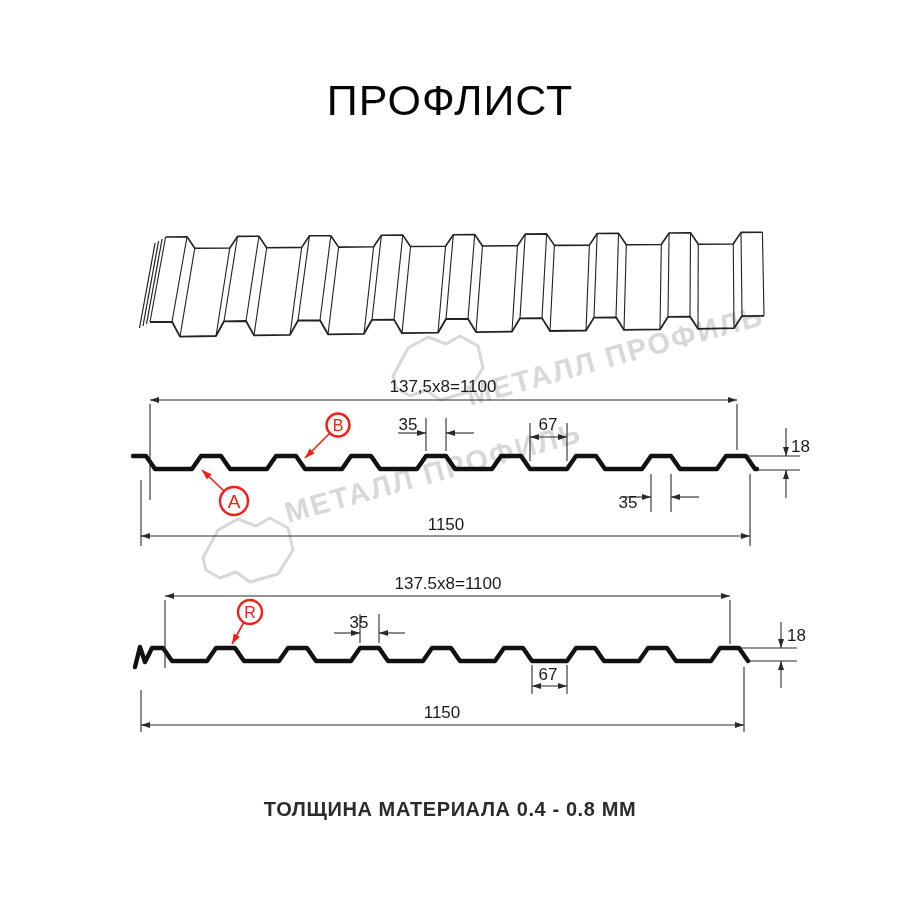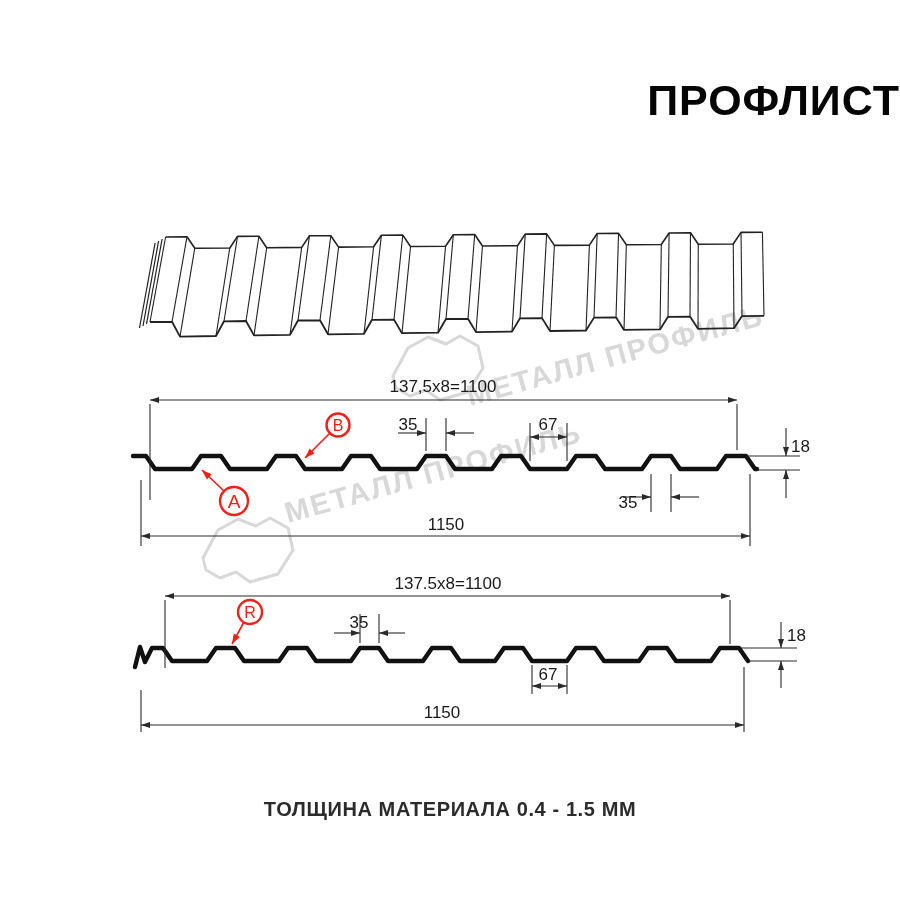--- a/index.html
+++ b/index.html
@@ -1,36 +1,36 @@
 <!DOCTYPE html>
 <html style="--red: #ee2018;"><head>
 <meta charset="utf-8">
 <style>
   html,body{margin:0;padding:0;background:#ffffff;}
   .canvas{position:relative;width:900px;height:900px;background:#ffffff;overflow:hidden;
           font-family:"Liberation Sans",sans-serif;}
-  .title{position:absolute;top:79px;left:0;width:900px;text-align:right;
-         font-size:43px;font-weight:bold;letter-spacing:1px;color:#050505;line-height:1;}
+  .title{position:absolute;top:79px;left:0;width:900px;text-align:center;
+         font-size:43px;font-weight:normal;letter-spacing:1px;color:#050505;line-height:1;}
   .subtitle{position:absolute;top:128px;left:0;width:900px;text-align:center;
             font-size:22px;font-weight:500;letter-spacing:1px;color:#1b1b1b;line-height:1;}
   .footer{position:absolute;top:799px;left:0;width:900px;text-align:center;
           font-size:20px;font-weight:700;letter-spacing:0.6px;color:#2b2b2b;line-height:1;}
   svg{position:absolute;left:0;top:0;}
   text{font-family:"Liberation Sans",sans-serif;}
   .dimtxt{font-size:17px;fill:#1a1a1a;}
   .redtxt{fill:var(--red);}
   .wmtxt{font-size:29px;font-weight:bold;letter-spacing:2px;fill:#d8d8d8;}
 </style>
 </head>
 <body>
 
 <div class="canvas">
 
   <div class="title">ПРОФЛИСТ</div>
-  <div class="footer">ТОЛЩИНА МАТЕРИАЛА 0.4 - 1.5 ММ</div>
+  <div class="footer">ТОЛЩИНА МАТЕРИАЛА 0.4 - 0.8 ММ</div>
 
   <svg width="900" height="900" viewBox="0 0 900 900">
 
     <g>
       <path id="wm-logo-1" d="M393,376 L408,348 L428,337 L446,344 L460,336 L478,346 L483,368 L468,392 L440,400 L426,390 L410,396 L396,388 Z" fill="none" stroke="#d8d8d8" stroke-width="3" stroke-linejoin="round"></path>
       <text class="wmtxt" transform="translate(470,406) rotate(-15.5)">МЕТАЛЛ ПРОФИЛЬ</text>
       <path id="wm-logo-2" d="M203,558 L218,530 L238,519 L256,526 L270,518 L288,528 L293,550 L278,574 L250,582 L236,572 L220,578 L206,570 Z" fill="none" stroke="#d8d8d8" stroke-width="3" stroke-linejoin="round"></path>
       <text class="wmtxt" transform="translate(288,523) rotate(-15.5)">МЕТАЛЛ ПРОФИЛЬ</text>
     </g>
 

